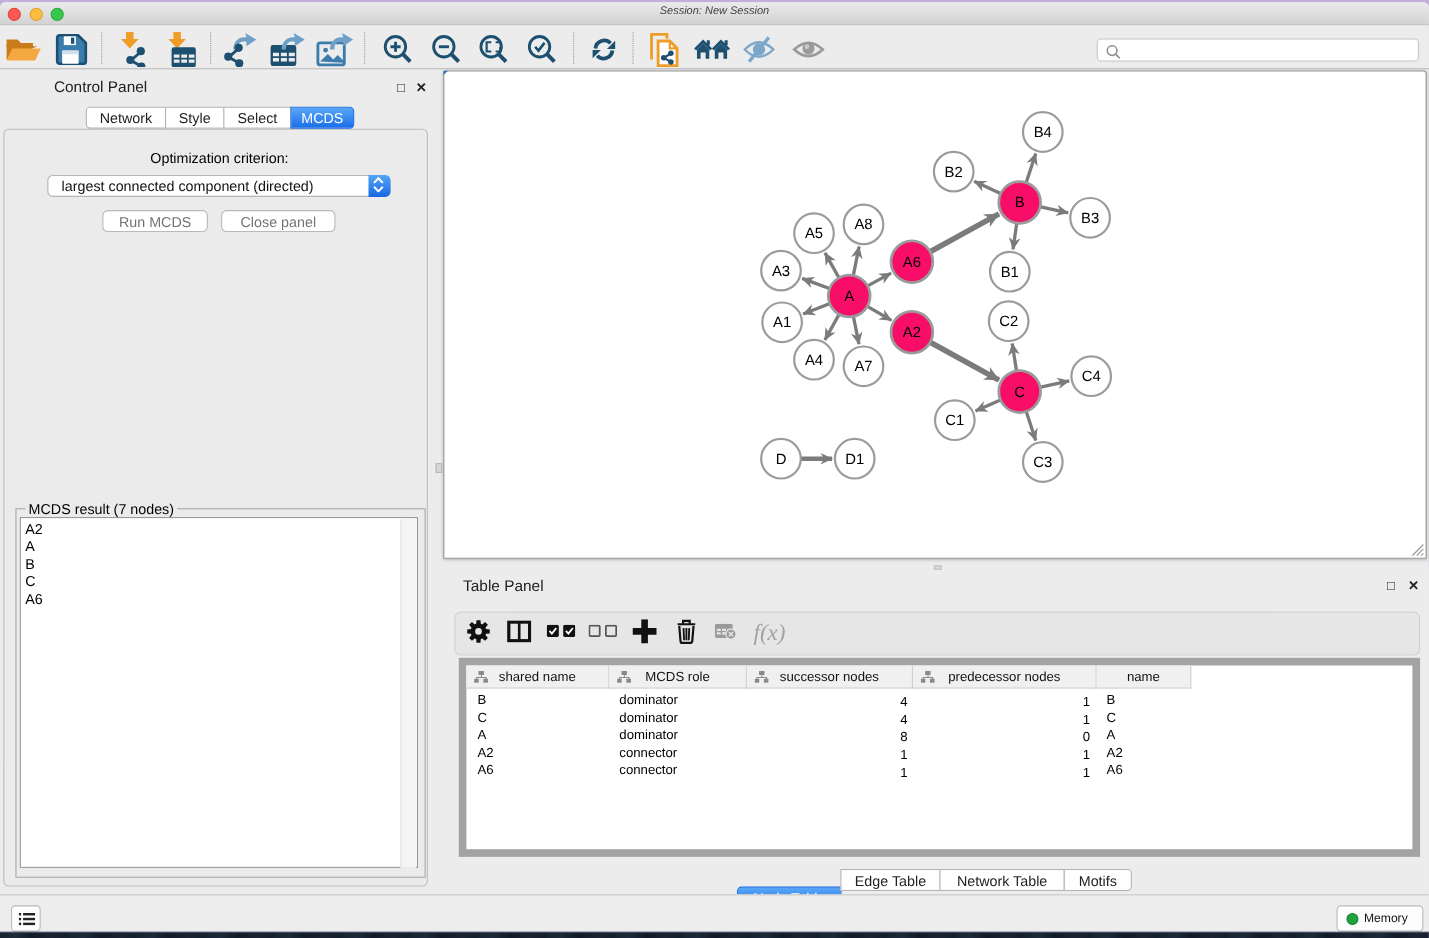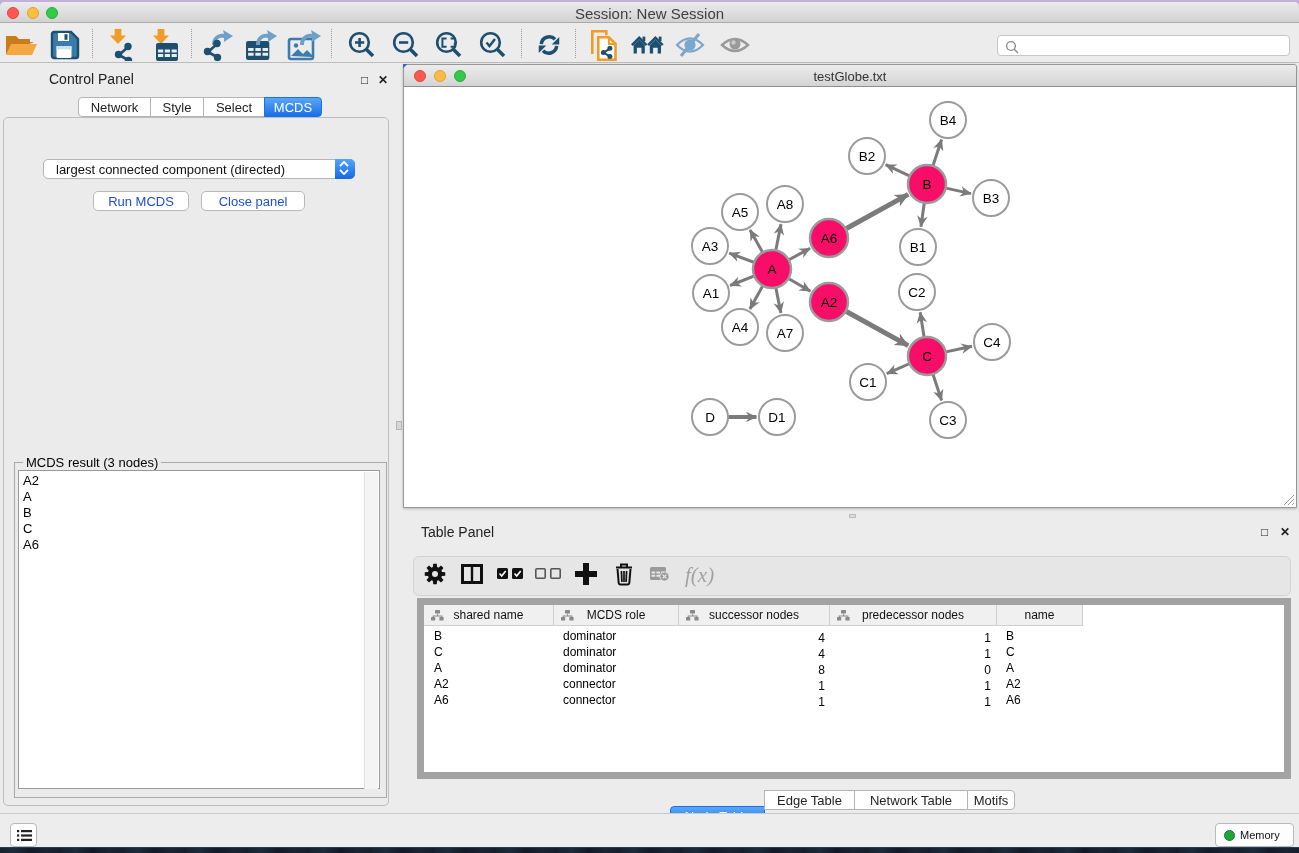--- a/index.html
+++ b/index.html
@@ -7,21 +7,21 @@
 body { font-family:"Liberation Sans", sans-serif; background:#c4aedb; position:relative; }
 .abs { position:absolute; }
 #desktop-bottom { left:0; top:847px; width:1299px; height:6px; background:repeating-linear-gradient(90deg,#17222f 0px,#1c2a3a 14px,#121a28 30px,#1a2433 47px,#141e2c 62px); border-top:1px solid #2c3a4d; }
 #appwin { left:0; top:2px; width:1299px; height:845px; background:#ececec; border-radius:5px 5px 0 0; }
 
 
 #titlebar { left:0; top:0; width:1299px; height:21px;
   background:linear-gradient(#ebebeb,#d2d2d2); border-bottom:1px solid #ababab;
   border-radius:5px 5px 0 0; }
 #titlebar .tl { position:absolute; top:5px; width:12px; height:12px; border-radius:50%; }
-.title-text { font-size:15px; color:#404040; text-align:center; width:100%; position:absolute; top:3px; }
+.title-text { font-size:10px; color:#404040; text-align:center; width:100%; position:absolute; top:3px;font-style:italic; }
 
 
 #toolbar { left:0; top:22px; width:1299px; height:39px; background:#ececec; border-bottom:1px solid #bcbcbc; }
 .tsep { position:absolute; top:5px; height:29px; width:0; border-left:1px dotted #9a9a9a; }
 #searchbox { position:absolute; left:997px; top:11px; width:293px; height:21px; background:#fff;
   border:1px solid #c6c6c6; border-radius:4px; }
 
 
 #ctlpanel { left:0; top:62px; width:391px; height:752px; background:#ececec; }
 .panel-title { font-size:14px; color:#222; }
@@ -29,21 +29,21 @@
 
 .tabrow { position:absolute; }
 .tab { position:absolute; top:0; height:20px; background:#fff; border:1px solid #b4b4b4; font-size:13px;
   color:#222; text-align:center; line-height:19px; }
 .tab.sel { background:linear-gradient(#5aa7f8,#1a6fe8); color:#fff; border-color:#1a6fe8; }
 
 #ctlcontent { position:absolute; left:3px; top:53px; width:386px; height:689px;
   border:1px solid #bdbdbd; border-radius:5px; background:#ebebeb; }
 
 .btn { position:absolute; background:#fff; border:1px solid #b9b9b9; border-radius:5px;
-  font-size:13px; color:#1d4ed8; text-align:center; }
+  font-size:13px; color:#737373; text-align:center; }
 
 #dropdown { position:absolute; left:43px; top:95px; width:312px; height:20px; background:#fff;
   border:1px solid #b5b5b5; border-radius:5px; font-size:13px; line-height:19px; color:#111; }
 #dropdown .dd-btn { position:absolute; right:-1px; top:-1px; width:20px; height:20px;
   background:linear-gradient(#55a5f7,#1668e3); border-radius:0 5px 5px 0; }
 
 #fieldset { position:absolute; left:14px; top:398px; width:373px; height:336px; border:1px solid #a9a9a9; }
 #fieldset .legend { position:absolute; left:8px; top:-8px; background:#ebebeb; padding:0 3px; font-size:13px; color:#000; }
 #mcdslist { position:absolute; left:3px; top:7px; width:362px; height:319px; background:#fff; border:1px solid #999; }
 #mcdslist .item { font-size:13px; color:#000; padding-left:4px; height:16px; line-height:16px; }
@@ -240,51 +240,46 @@
     <div class="panel-title" style="position:absolute; left:13px; top:7px;margin-left:36px;">Control Panel</div>
     <div class="winbtns" style="left:361px; top:9px;">□</div>
     <div class="winbtns" style="left:378px; top:9px; font-weight:bold;">✕</div>
     <div id="ctlcontent"></div>
     <div class="tabrow" style="left:78px; top:33px;">
       <div class="tab" style="left:0; width:73px; border-radius:4px 0 0 4px;">Network</div>
       <div class="tab" style="left:72px; width:54px;">Style</div>
       <div class="tab" style="left:125px; width:62px;">Select</div>
       <div class="tab sel" style="left:186px; width:58px; border-radius:0 4px 4px 0;">MCDS</div>
     </div>
+    <div style="position:absolute; left:8px; top:72px; width:383px; text-align:center; font-size:13px; color:#000;">Optimization criterion:</div>
     <div id="dropdown">
       <span style="padding-left:12px;">largest connected component (directed)</span>
       <div class="dd-btn">
           <svg width="10" height="14" viewBox="0 0 10 14" style="position:absolute; left:4px; top:2px;">
             <path d="M1,5.2 L5,1 L9,5.2" fill="none" stroke="#fff" stroke-width="1.8"></path>
             <path d="M1,8.8 L5,13 L9,8.8" fill="none" stroke="#fff" stroke-width="1.8"></path>
           </svg>
         </div>
     </div>
     <div class="btn" style="left:93px; top:127px; width:96px; height:20px; line-height:19px;">Run MCDS</div>
     <div class="btn" style="left:201px; top:127px; width:104px; height:20px; line-height:19px;">Close panel</div>
     <div id="fieldset">
-      <div class="legend">MCDS result (3 nodes)</div>
+      <div class="legend">MCDS result (7 nodes)</div>
       <div id="mcdslist" style="padding-top:2px;">
         <div class="item">A2</div>
         <div class="item">A</div>
         <div class="item">B</div>
         <div class="item">C</div>
         <div class="item">A6</div>
         <div class="sbar"></div>
       </div>
     </div>
   </div>
 
   <div id="netwin" class="abs">
-    <div id="nettitle">
-      <div class="tl" style="left:9.5px; background:#fc5952; border:0.5px solid #e2443e;"></div>
-      <div class="tl" style="left:29.5px; background:#fdbd41; border:0.5px solid #e0a032;"></div>
-      <div class="tl" style="left:49.5px; background:#35c84a; border:0.5px solid #2bab3c;"></div>
-      <div class="wt">testGlobe.txt</div>
-    </div>
     <svg style="position:absolute; left:-1px; top:-1px;" width="5" height="5" viewBox="0 0 5 5">
         <path d="M0,0 h4.5 l-2,2 -2.5,2.5 z" fill="#3968c6"></path>
       </svg>
     <svg style="position:absolute; right:1px; bottom:1px;" width="12" height="12" viewBox="0 0 12 12">
         <g stroke="#9a9a9a" stroke-width="1">
           <line x1="11" y1="1" x2="1" y2="11"></line>
           <line x1="11" y1="5" x2="5" y2="11"></line>
           <line x1="11" y1="9" x2="9" y2="11"></line>
         </g>
       </svg>
@@ -470,21 +465,21 @@
       <div class="td" style="left:10px; top:87px;">A6</div>
       <div class="td" style="left:139px; top:87px;">connector</div>
       <div class="td" style="left:340px; top:89px; width:61px; text-align:right;">1</div>
       <div class="td" style="left:500px; top:89px; width:67px; text-align:right;">1</div>
       <div class="td" style="left:582px; top:87px;">A6</div>
     </div>
     <div class="btabrow" style="position:absolute; left:266px; top:274px;">
       <div class="btab sel" style="left:0; width:95px; border-radius:4px 0 0 4px;margin-top:16px;">Node Table</div>
       <div class="btab" style="left:94px; width:91px;">Edge Table</div>
       <div class="btab" style="left:184px; width:114px;">Network Table</div>
-      <div class="btab" style="left:297px; width:48px; border-radius:0 4px 4px 0;">Motifs</div>
+      <div class="btab" style="left:297px; width:62px; border-radius:0 4px 4px 0;">Motifs</div>
     </div>
   </div>
 
   <div class="abs" style="left:396px; top:419px; width:6px; height:9px; background:#d7d7d7; border:1px solid #b5b5b5;"></div>
   <div class="abs" style="left:849px; top:512px; width:7px; height:4px; background:#dcdcdc; border:1px solid #bdbdbd;"></div>
   <div id="statusbar" class="abs">
     <div id="listbtn">
         <svg class="abs" style="left:6px; top:5px;" width="15" height="13" viewBox="0 0 15 13">
           <g fill="#222">
             <rect x="0" y="1" width="2.2" height="2.2"></rect>

